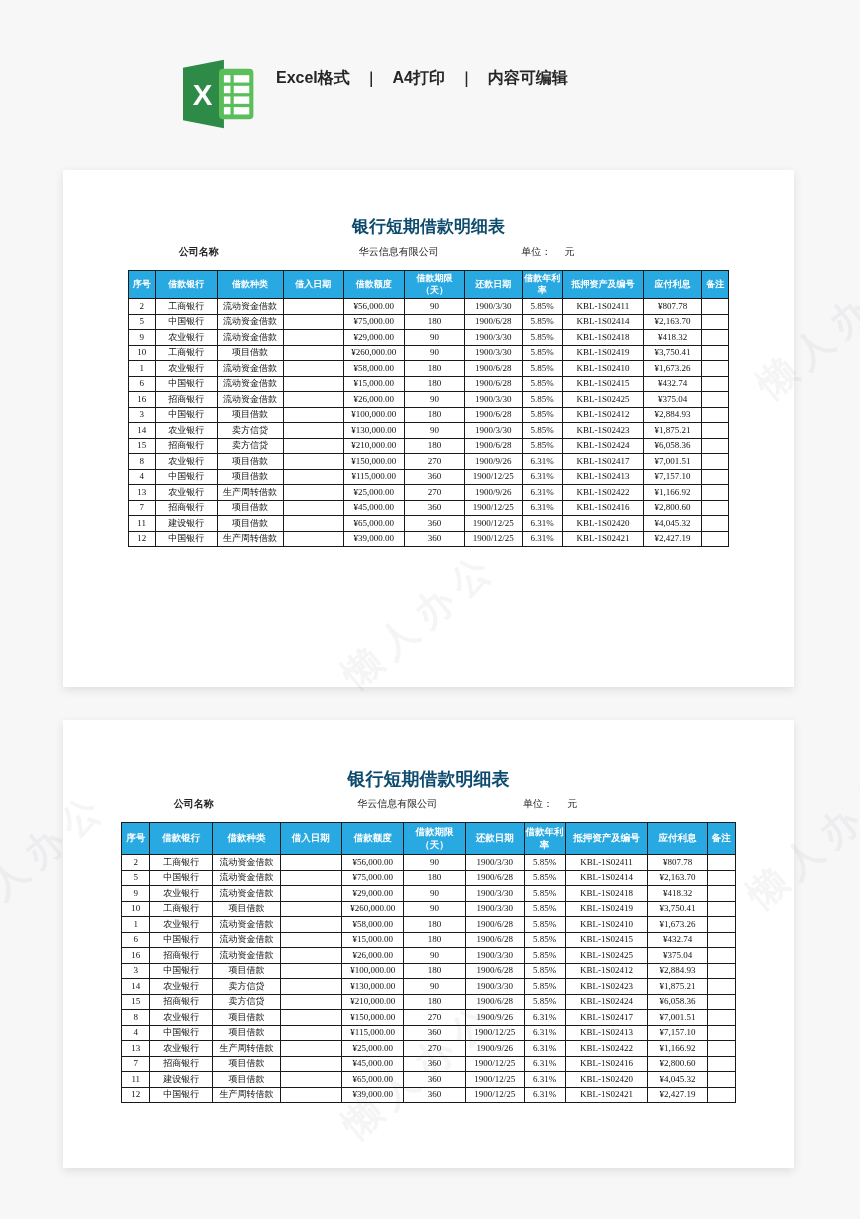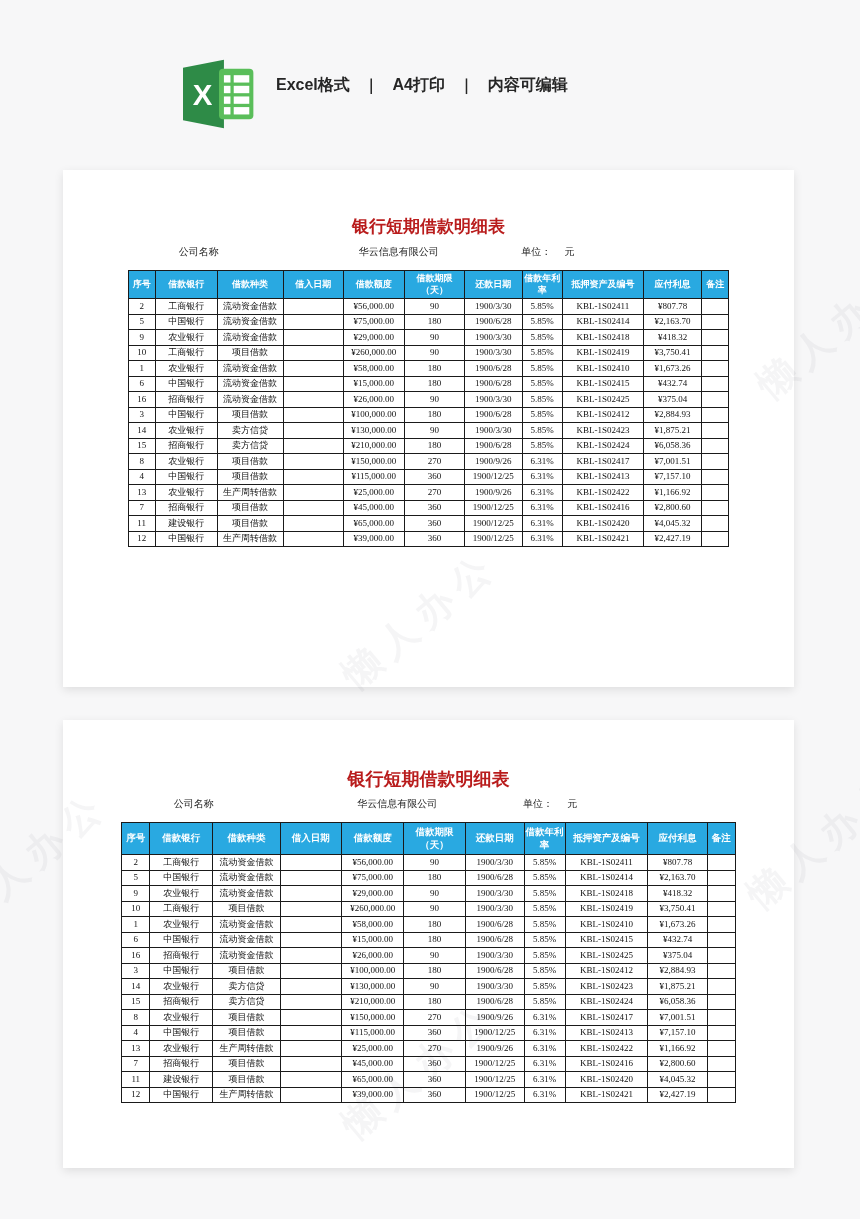--- a/index.html
+++ b/index.html
@@ -8,46 +8,46 @@
     background:#f7f7f8;
     position:relative;
     overflow:hidden;
     font-family:"Liberation Sans", sans-serif;
   }
   
   .tpl-header{position:absolute;left:178px;top:58px;display:flex;align-items:flex-start;}
   .tpl-icon{width:82px;height:72px;flex:0 0 auto;}
   .tpl-text{margin-left:16px;}
   .tpl-title{font-size:31px;font-weight:bold;color:#42904A;line-height:1.15;letter-spacing:1px;}
-  .tpl-subtitle{margin-top:17px;display:flex;align-items:center;font-size:16px;font-weight:bold;color:#262626;}
+  .tpl-subtitle{margin-top:10px;display:flex;align-items:center;font-size:16px;font-weight:bold;color:#262626;}
   .tpl-subtitle .sep{margin:0 14px;font-weight:bold;color:#262626;font-size:15px;}
 
   
   .page{
     position:absolute;left:63px;width:731px;background:#ffffff;
     box-shadow:0 3px 9px rgba(0,0,0,0.10);
   }
   .page1{top:170px;height:517px;}
   .page2{top:720px;height:448px;}
 
   .sheet-title{
     text-align:center;font-family:"Liberation Serif",serif;
-    font-weight:bold;color:#b91c1c;font-size:17px;line-height:22px;
+    font-weight:bold;color:#0c4a6e;font-size:17px;line-height:22px;
     margin:0 0 7px 0;
   }
   .page1 .sheet-title{padding-top:46px;}
   .page2 .sheet-title{padding-top:48px;font-size:18px;}
 
   .company-row{
     position:relative;width:82.3%;margin:0 auto 2px auto;height:13px;
     font-family:"Liberation Serif",serif;font-size:10px;color:#222;
   }
   .page2 .company-row{width:84%;}
   .company-row span{position:absolute;white-space:nowrap;top:0;}
-  .company-label{left:8.5%;}
+  .company-label{left:8.5%;font-weight:bold;}
   .company-value{left:38.4%;font-family:Liberation Mono, monospace;}
   .unit-label{left:65.4%;}
   .unit-value{left:72.6%;}
 
   table.loan-table{
     border-collapse:collapse;table-layout:fixed;width:82.3%;margin:12px auto;
     font-family:"Liberation Serif",serif;border:1.5px solid #1a1a1a;
   }
   .page2 table.loan-table{width:84%;}
   table.loan-table th{

